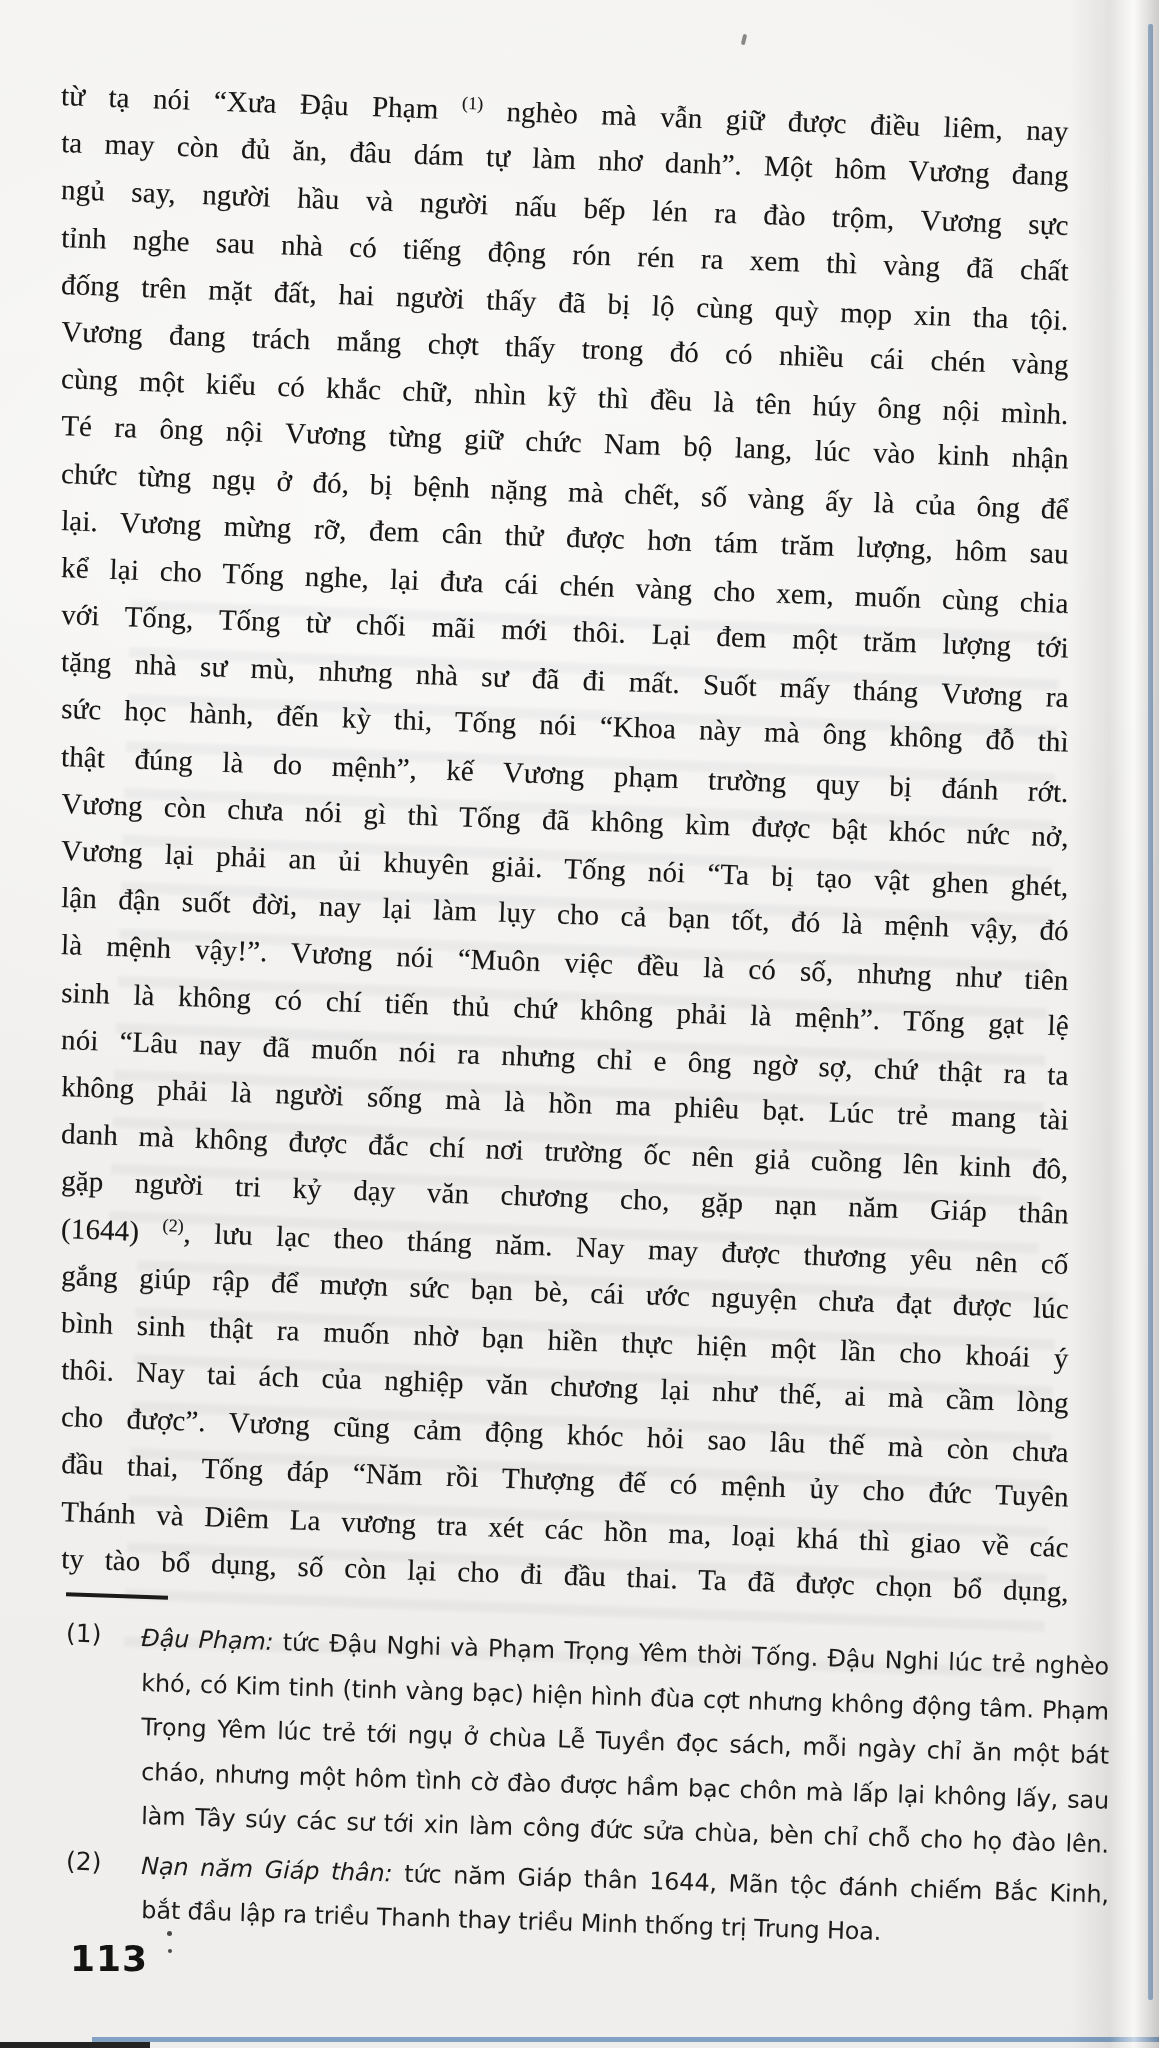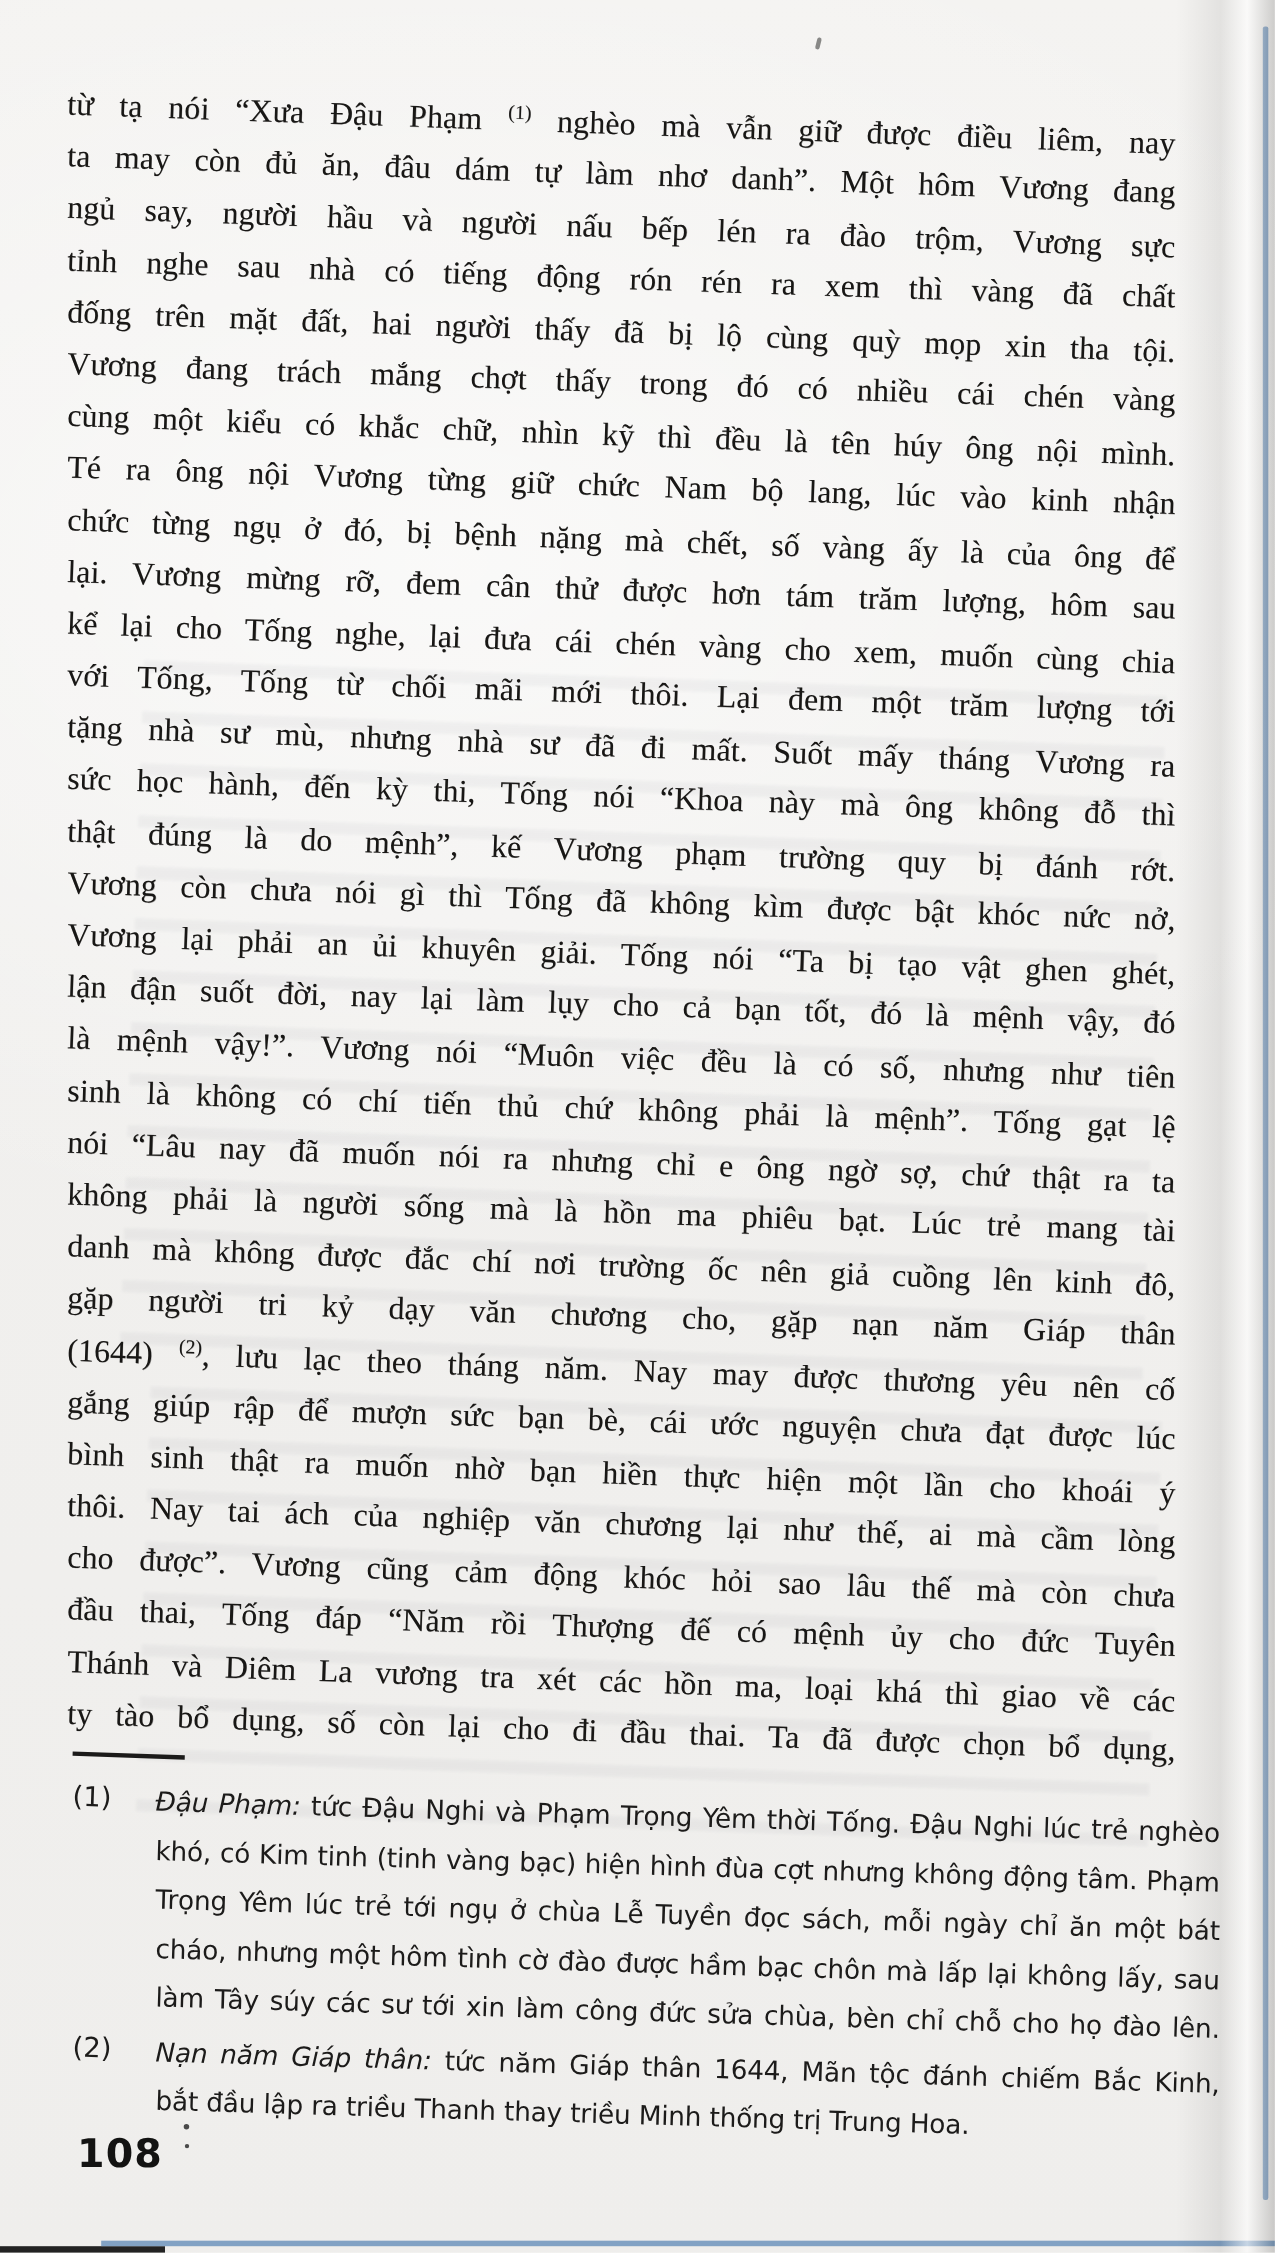--- a/index.html
+++ b/index.html
@@ -135,19 +135,19 @@
       <div class="fn-label">(2)</div>
       <div class="fn-body">
           <div class="fnline"><em>Nạn năm Giáp thân:</em> tức năm Giáp thân 1644, Mãn tộc đánh chiếm Bắc Kinh,</div>
           <div class="fnline no-just">bắt đầu lập ra triều Thanh thay triều Minh thống trị Trung Hoa.</div>
         </div>
     </div>
   </div>
 
   <div class="dots"></div>
 
-  <div class="page-number">108</div>
+  <div class="page-number">113</div>
 
   <div class="corner-strip"></div>
   <div class="edge-vline"></div>
   <div class="edge-hline"></div>
   <div class="curl-shadow"></div>
 </div>
 
 </body></html>

